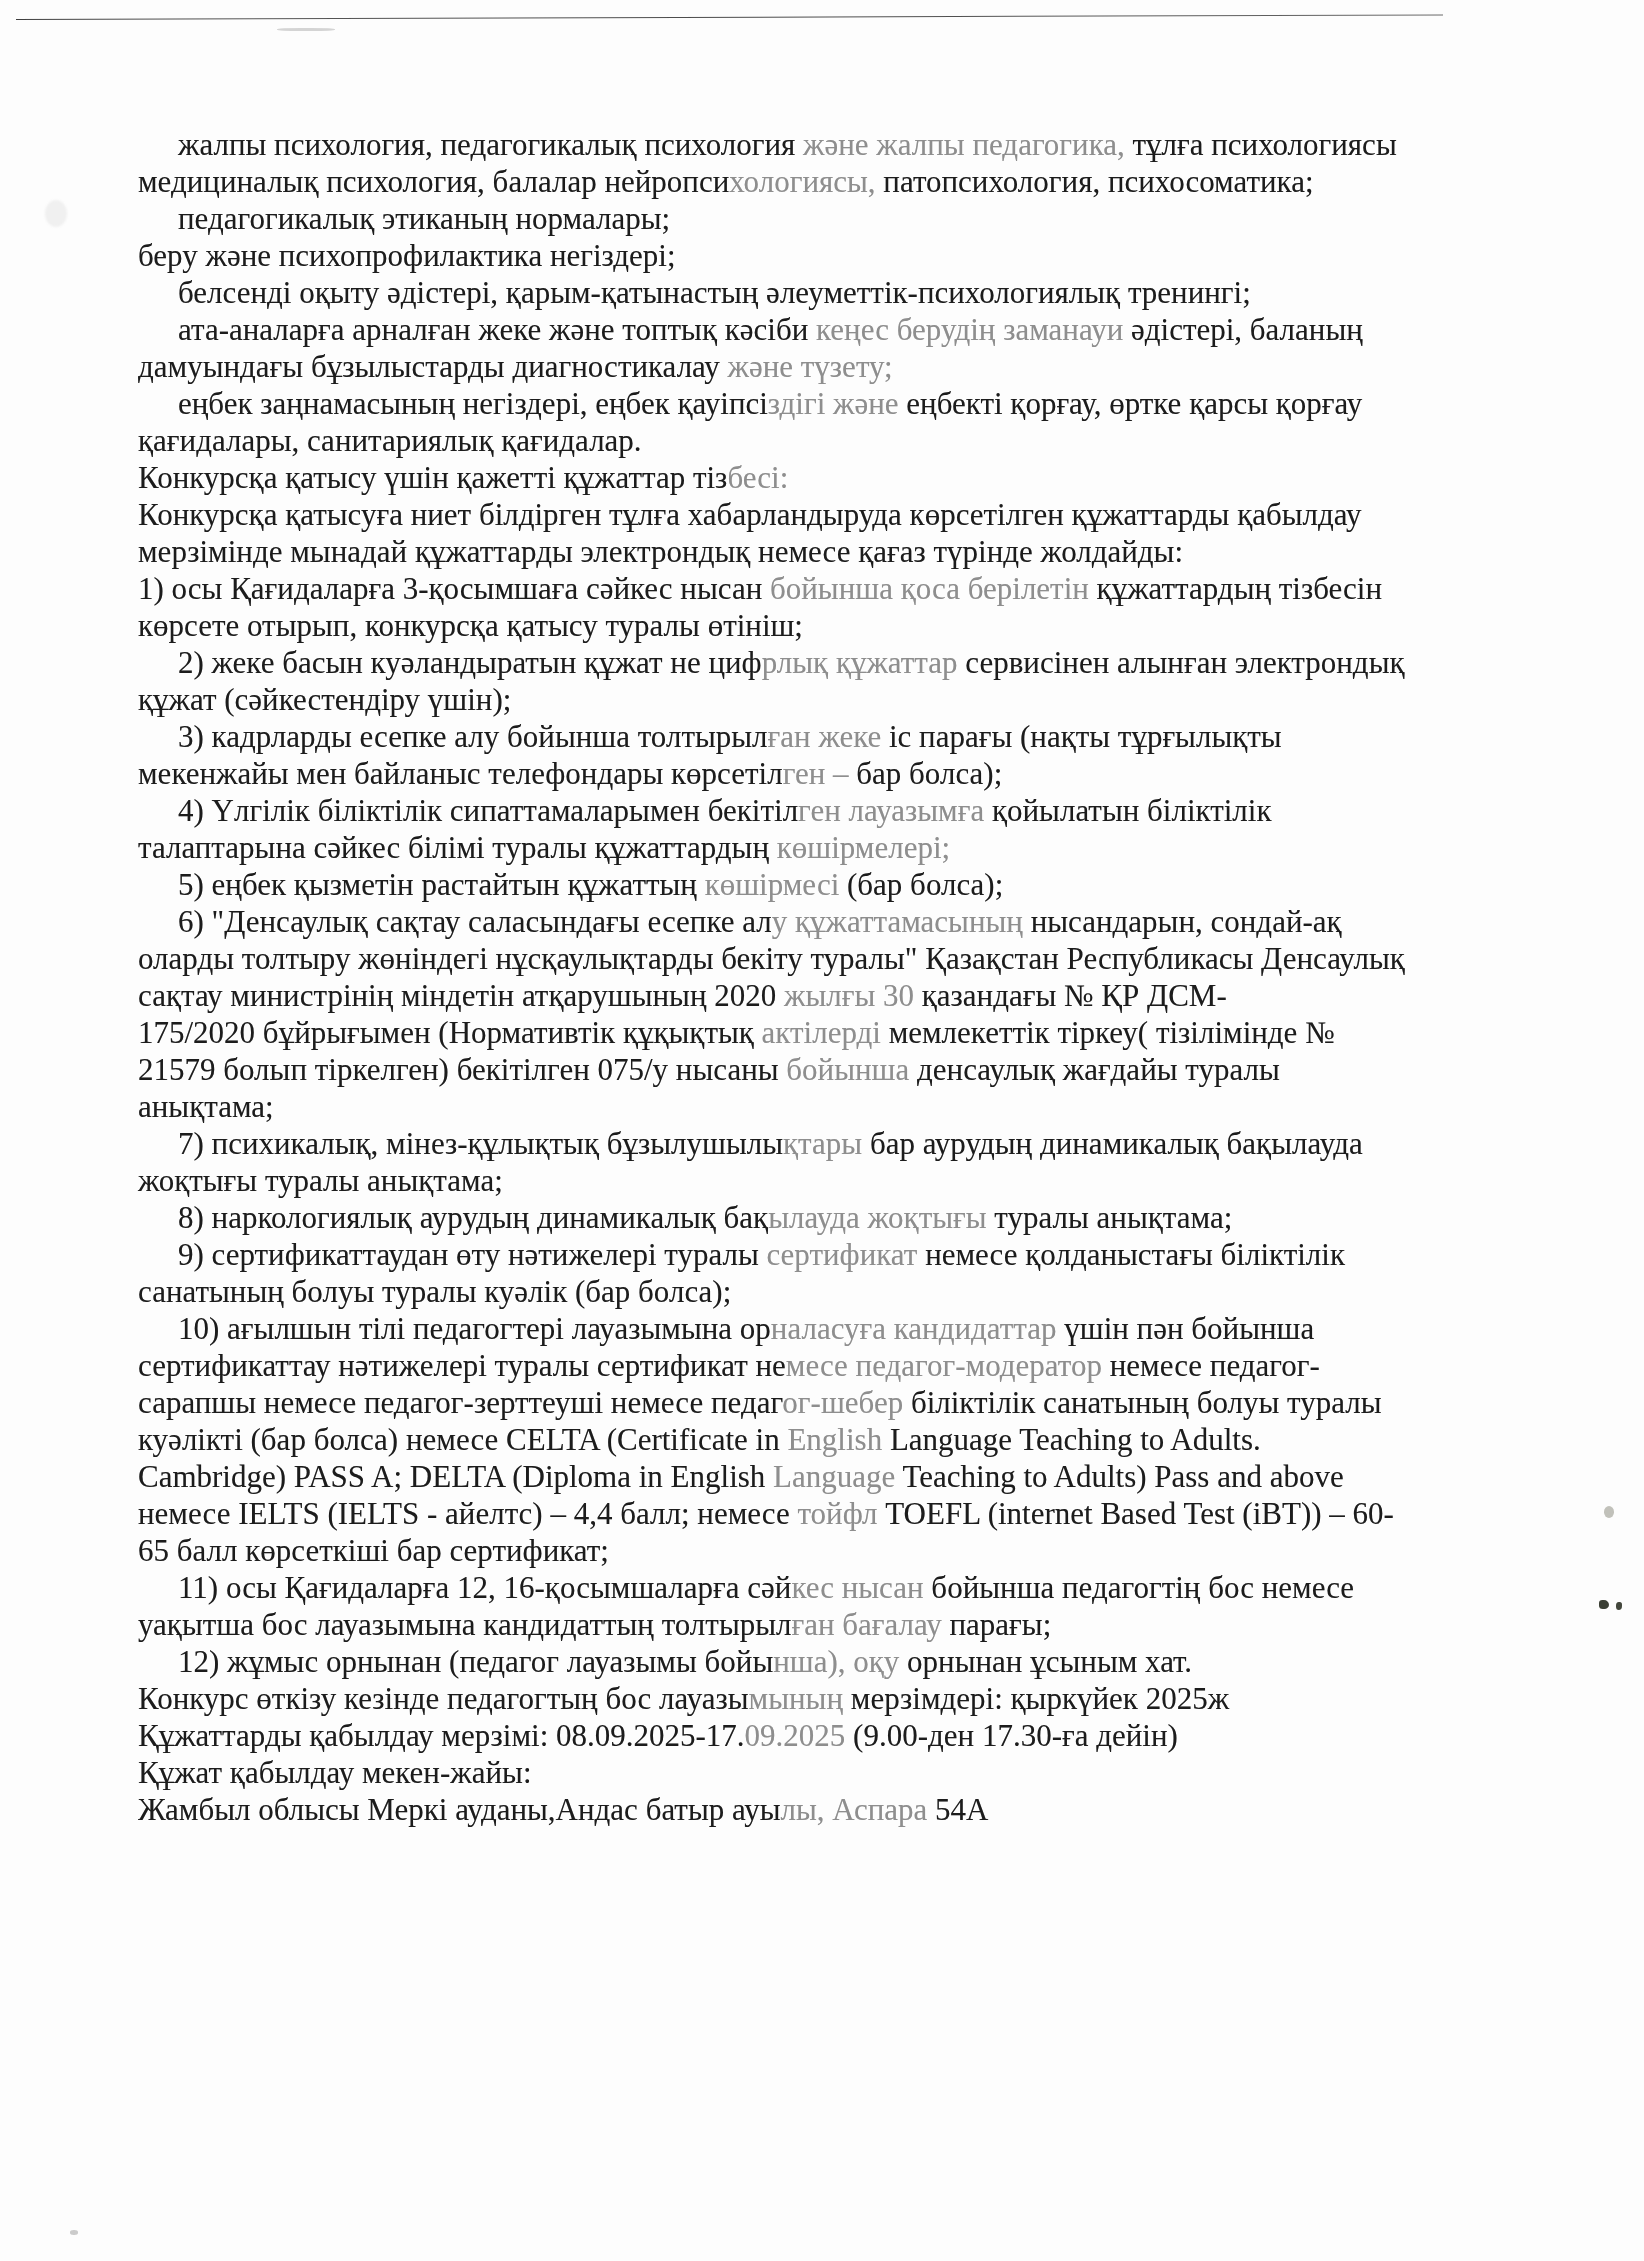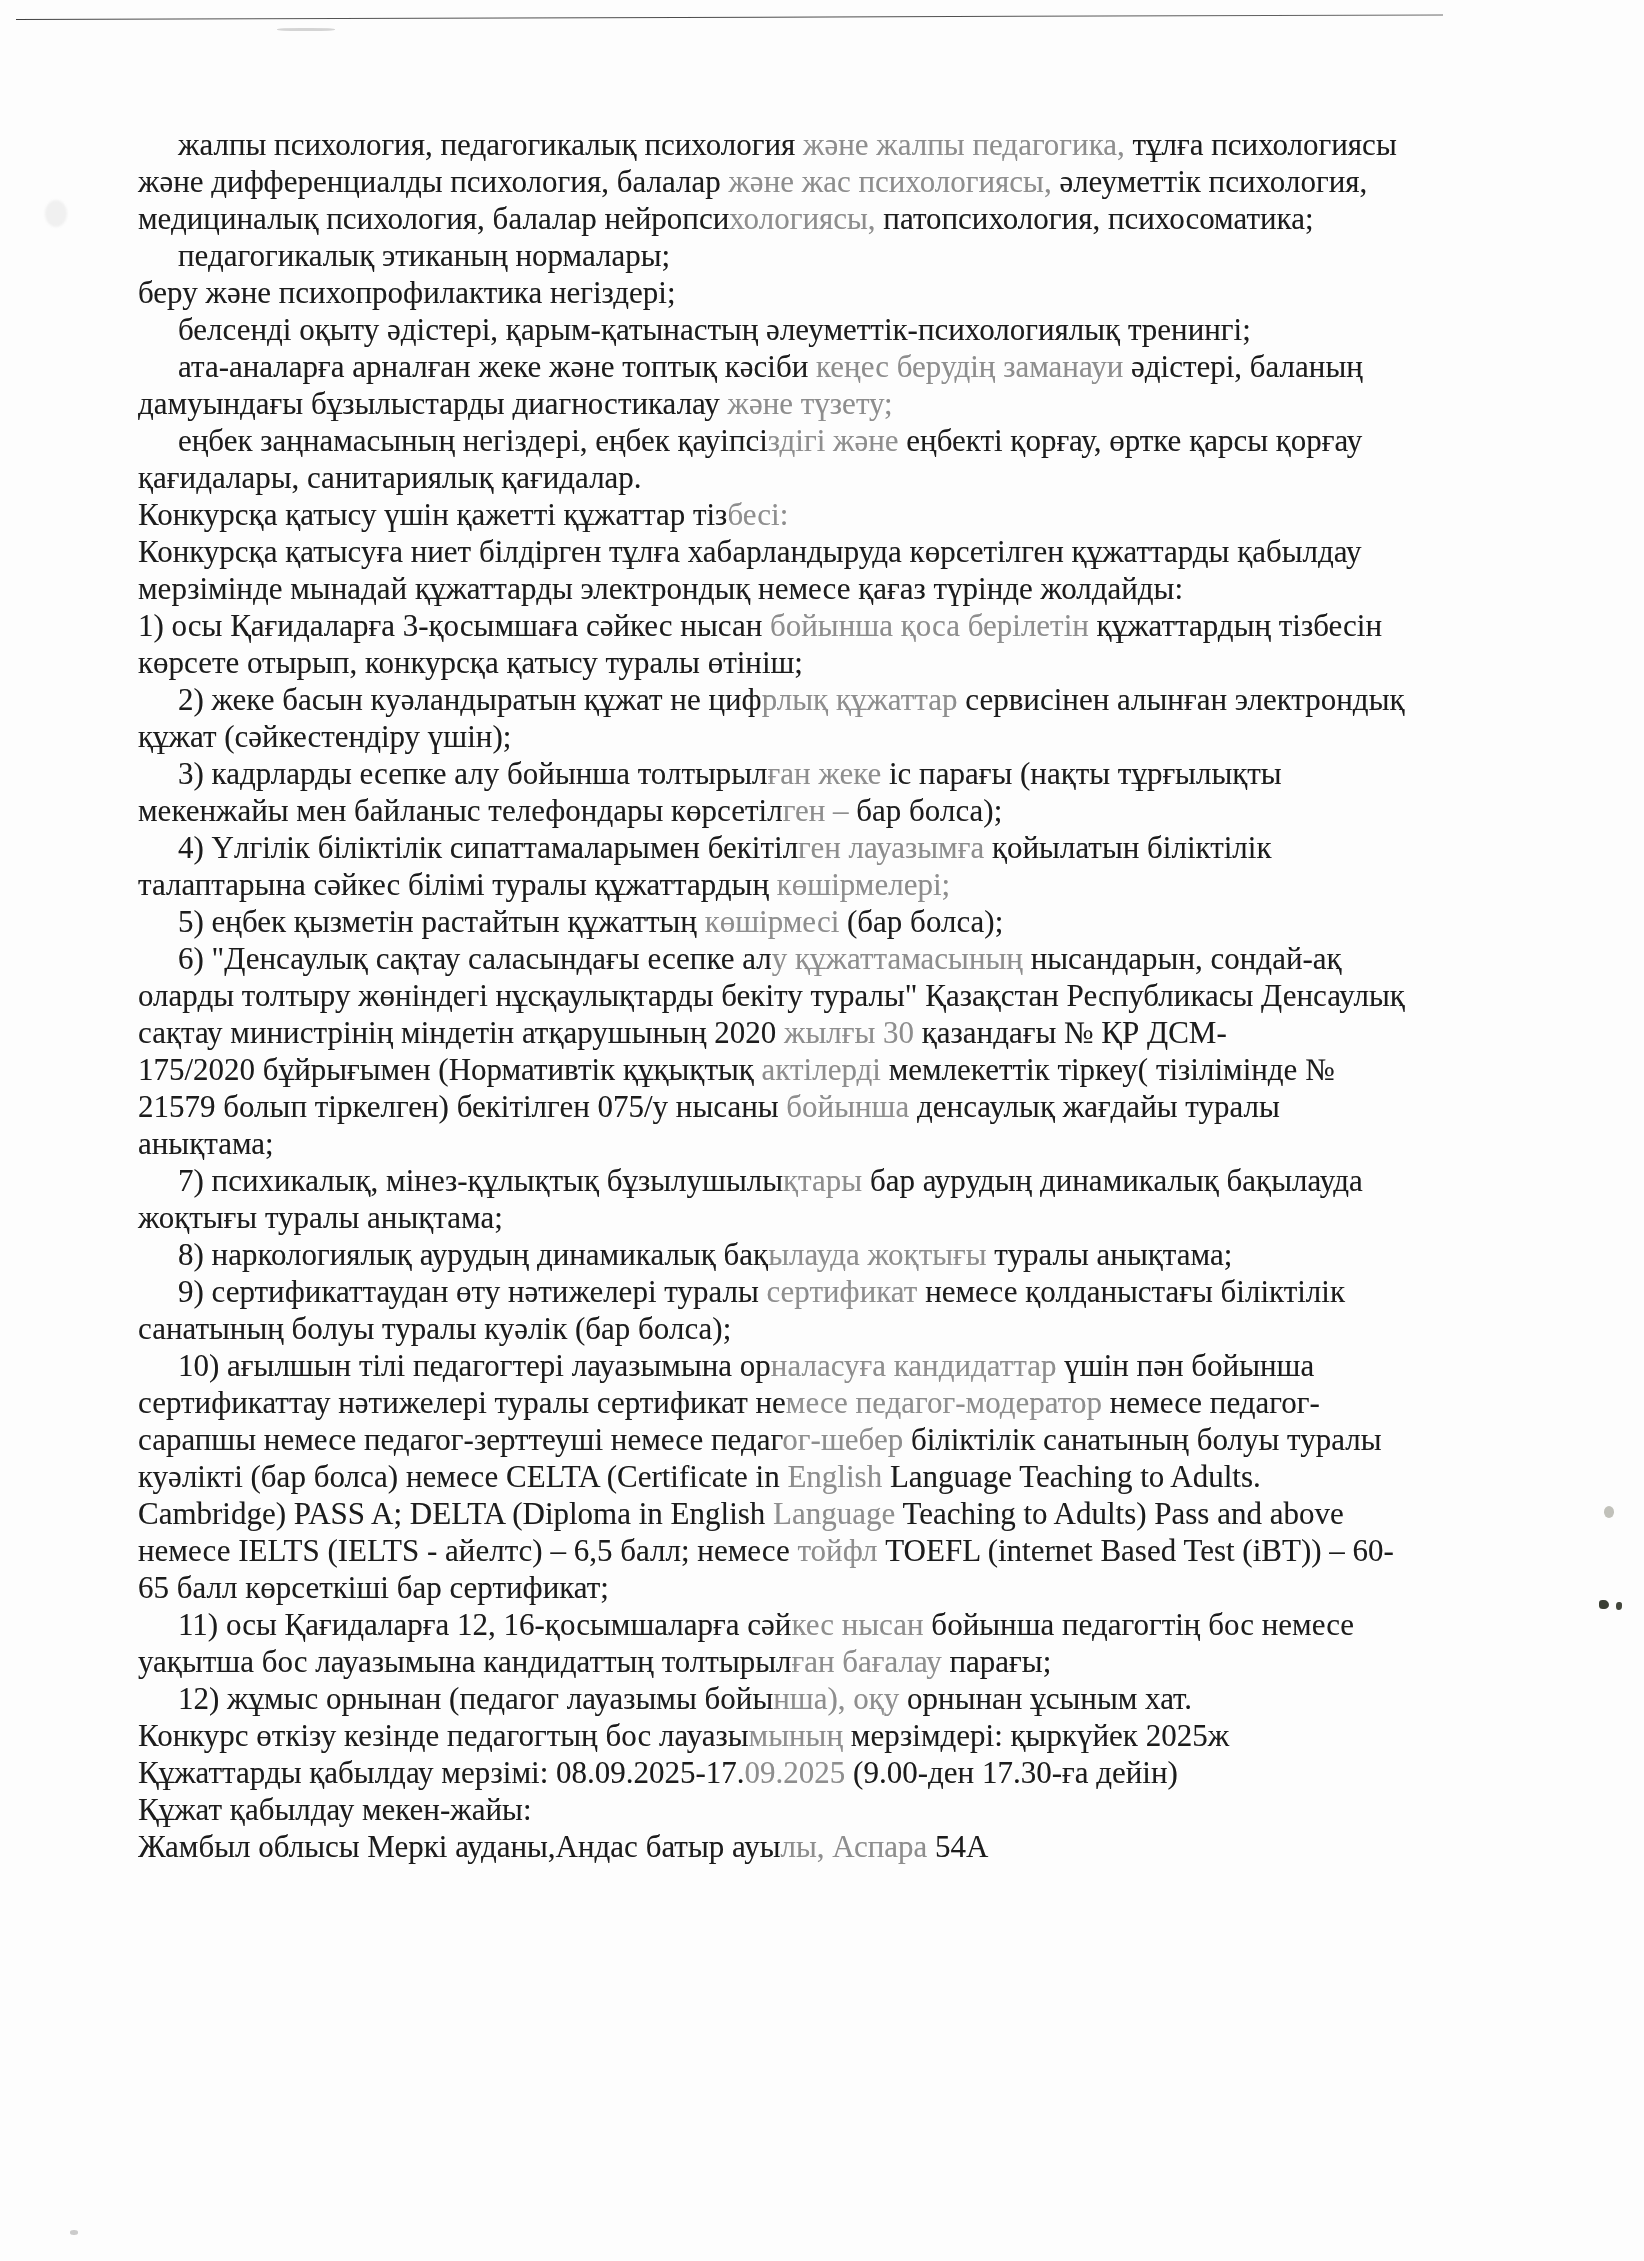--- a/index.html
+++ b/index.html
@@ -62,21 +62,20 @@
 <div class="page">
   <div class="scan-top-line"></div>
   <div class="speck sA"></div>
   <div class="speck sB"></div>
   <div class="speck sC"></div>
   <div class="speck sD"></div>
   <div class="speck sE"></div>
   <div class="speck sF"></div>
   <div class="content">
       <div class="line ind"><span class="">жалпы психология, педагогикалық психология </span><span class="f">және жалпы педагогика,</span><span class=""> тұлға психологиясы</span></div>
-      <div class="line"><span class="">және дифференциалды психология, балалар </span><span class="f">және жас психологиясы,</span><span class=""> әлеуметтік психология,</span></div>
       <div class="line"><span class="">медициналық психология, балалар нейропси</span><span class="f">хологиясы,</span><span class=""> патопсихология, психосоматика;</span></div>
       <div class="line ind"><span class="">педагогикалық этиканың нормалары;</span></div>
       <div class="line"><span class="">беру және психопрофилактика негіздері;</span></div>
       <div class="line ind"><span class="">белсенді оқыту әдістері, қарым-қатынастың әлеуметтік-психологиялық тренингі;</span></div>
       <div class="line ind"><span class="">ата-аналарға арналған жеке және топтық кәсіби </span><span class="f">кеңес берудің заманауи</span><span class=""> әдістері, баланың</span></div>
       <div class="line"><span class="">дамуындағы бұзылыстарды диагностикалау </span><span class="f">және түзету;</span></div>
       <div class="line ind"><span class="">еңбек заңнамасының негіздері, еңбек қауіпсі</span><span class="f">здігі және</span><span class=""> еңбекті қорғау, өртке қарсы қорғау</span></div>
       <div class="line"><span class="">қағидалары, санитариялық қағидалар.</span></div>
       <div class="line"><span class="b">Конкурсқа қатысу үшін қажетті құжаттар тіз</span><span class="b f">бесі:</span></div>
       <div class="line"><span class="">Конкурсқа қатысуға ниет білдірген тұлға хабарландыруда көрсетілген құжаттарды қабылдау</span></div>
@@ -99,21 +98,21 @@
       <div class="line ind"><span class="b">7)</span><span class=""> психикалық, мінез-құлықтық бұзылушылы</span><span class="f">қтары</span><span class=""> бар аурудың динамикалық бақылауда</span></div>
       <div class="line"><span class="">жоқтығы туралы анықтама;</span></div>
       <div class="line ind"><span class="b">8)</span><span class=""> наркологиялық аурудың динамикалық бақ</span><span class="f">ылауда жоқтығы</span><span class=""> туралы анықтама;</span></div>
       <div class="line ind"><span class="b">9)</span><span class=""> сертификаттаудан өту нәтижелері туралы </span><span class="f">сертификат</span><span class=""> немесе қолданыстағы біліктілік</span></div>
       <div class="line"><span class="">санатының болуы туралы куәлік (бар болса);</span></div>
       <div class="line ind"><span class="b">10)</span><span class=""> ағылшын тілі педагогтері лауазымына ор</span><span class="f">наласуға кандидаттар</span><span class=""> үшін пән бойынша</span></div>
       <div class="line"><span class="">сертификаттау нәтижелері туралы сертификат не</span><span class="f">месе педагог-модератор</span><span class=""> немесе педагог-</span></div>
       <div class="line"><span class="">сарапшы немесе педагог-зерттеуші немесе педаг</span><span class="f">ог-шебер</span><span class=""> біліктілік санатының болуы туралы</span></div>
       <div class="line"><span class="">куәлікті (бар болса) немесе CELTA (Certificate in </span><span class="f">English</span><span class=""> Language Teaching to Adults.</span></div>
       <div class="line"><span class="">Cambridge) PASS A; DELTA (Diploma in English </span><span class="f">Language</span><span class=""> Teaching to Adults) Pass and above</span></div>
-      <div class="line"><span class="">немесе IELTS (IELTS - айелтс) – 6,5 балл; немесе </span><span class="f">тойфл</span><span class=""> TOEFL (internet Based Test (iBT)) – 60-</span></div>
+      <div class="line"><span class="">немесе IELTS (IELTS - айелтс) – 4,4 балл; немесе </span><span class="f">тойфл</span><span class=""> TOEFL (internet Based Test (iBT)) – 60-</span></div>
       <div class="line"><span class="">65 балл көрсеткіші бар сертификат;</span></div>
       <div class="line ind"><span class="b">11)</span><span class=""> осы Қағидаларға 12, 16-қосымшаларға сәй</span><span class="f">кес нысан</span><span class=""> бойынша педагогтің бос немесе</span></div>
       <div class="line"><span class="">уақытша бос лауазымына кандидаттың толтырыл</span><span class="f">ған бағалау</span><span class=""> парағы;</span></div>
       <div class="line ind"><span class="b">12)</span><span class=""> жұмыс орнынан (педагог лауазымы бойы</span><span class="f">нша), оқу</span><span class=""> орнынан ұсыным хат.</span></div>
       <div class="line"><span class="b">Конкурс өткізу кезінде педагогтың бос лауазы</span><span class="b f">мының</span><span class="b"> мерзімдері:</span><span class=""> қыркүйек 2025ж</span></div>
       <div class="line"><span class="b">Құжаттарды қабылдау мерзімі:</span><span class=""> 08.09.2025-17.</span><span class="f">09.2025</span><span class="">  (9.00-ден 17.30-ға дейін)</span></div>
       <div class="line"><span class="b">Құжат қабылдау мекен-жайы:</span></div>
       <div class="line"><span class="">Жамбыл облысы Меркі ауданы,Андас батыр ауы</span><span class="f">лы, Аспара</span><span class=""> 54А</span></div>
     </div>
 </div>

